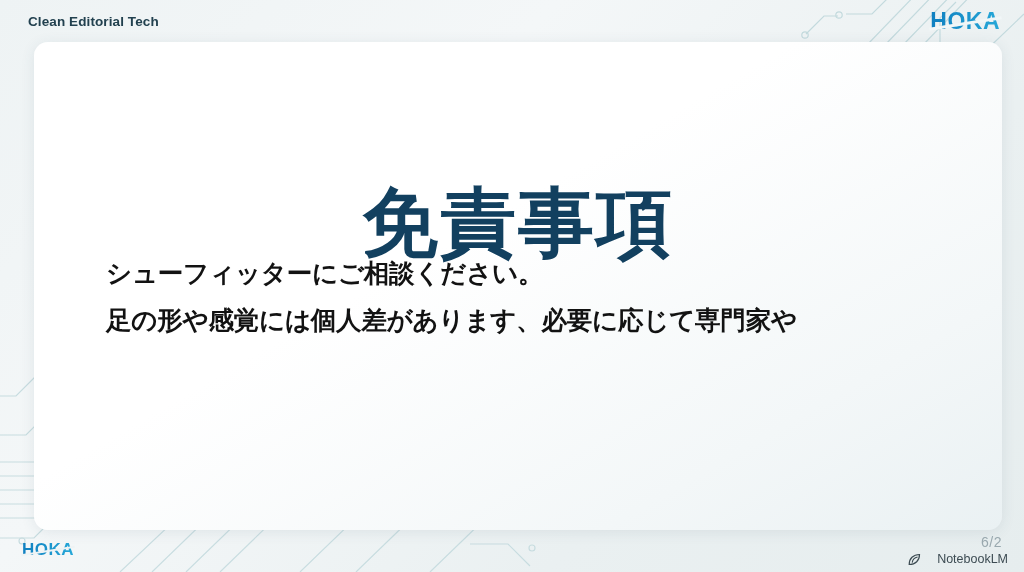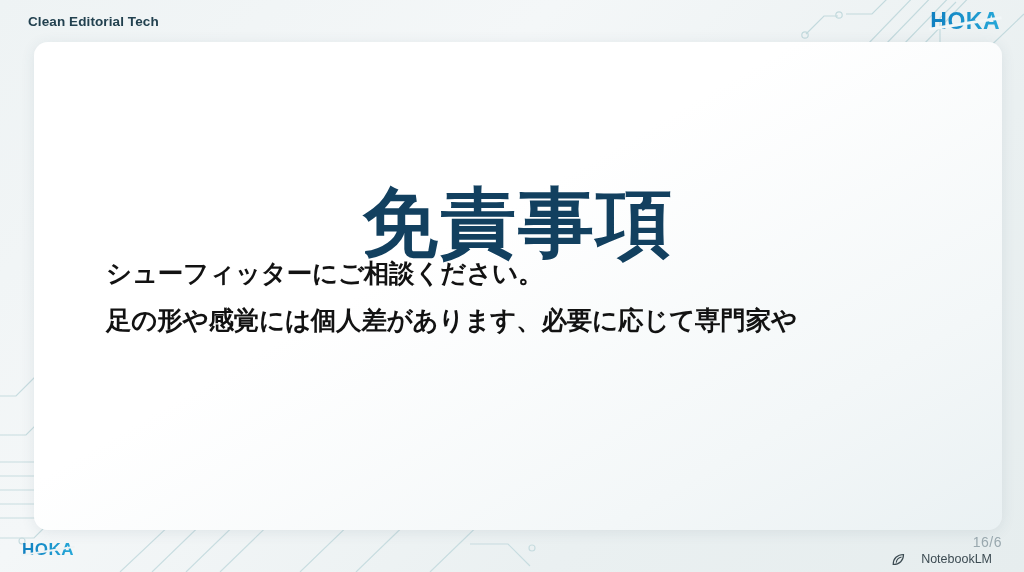--- a/index.html
+++ b/index.html
@@ -136,21 +136,21 @@
     position: absolute;
     right: 22px;
     bottom: 22px;
     font-size: 14px;
     color: #9aa9af;
     z-index: 2;
     letter-spacing: .5px;
   }
   .nblm {
     position: absolute;
-    right: 32px;
+    right: 16px;
     bottom: 6px;
     display: flex;
     align-items: center;
     gap: 14px;
     z-index: 7;
     color: #3c4b52;
     font-size: 12.5px;
   }
   .nblm-icon { display: block; }
 </style>
@@ -211,21 +211,21 @@
 
   <div class="card">
     <h1 class="title">免責事項</h1>
 
     <div class="body-text">
       <div class="body-line">シューフィッターにご相談ください。</div>
       <div class="body-line">足の形や感覚には個人差があります、必要に応じて専門家や</div>
     </div>
   </div>
 
-  <div class="page-number">16/6</div>
+  <div class="page-number">6/2</div>
 
   <span class="hoka hoka-bottom">
     <span>HOKA</span>
     <span class="bar"></span>
   </span>
 
   <div class="nblm">
     <svg class="nblm-icon" width="15" height="13" viewBox="0 0 15 13" fill="none">
       <path d="M1.2 11.5 C1.2 5.5 5.2 1.5 11.5 1.5 C11.5 7.5 7.5 11.5 1.2 11.5 Z" stroke="#3c4b52" stroke-width="1.2" fill="none"></path>
       <path d="M4.2 9.6 C4.6 6.6 6.6 4.6 9.6 4.0" stroke="#3c4b52" stroke-width="1.1" fill="none"></path>

